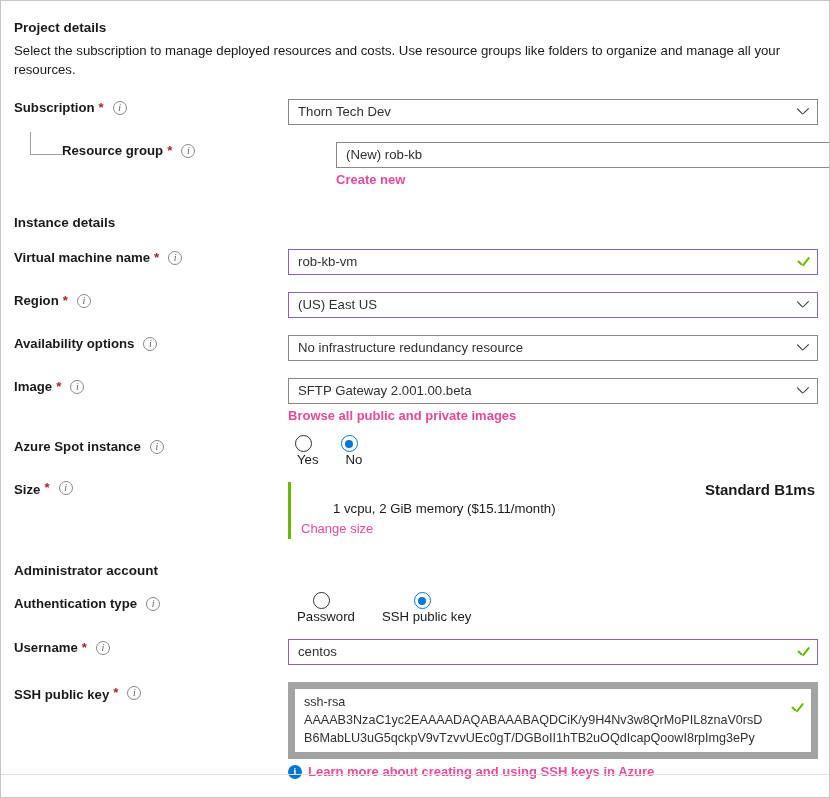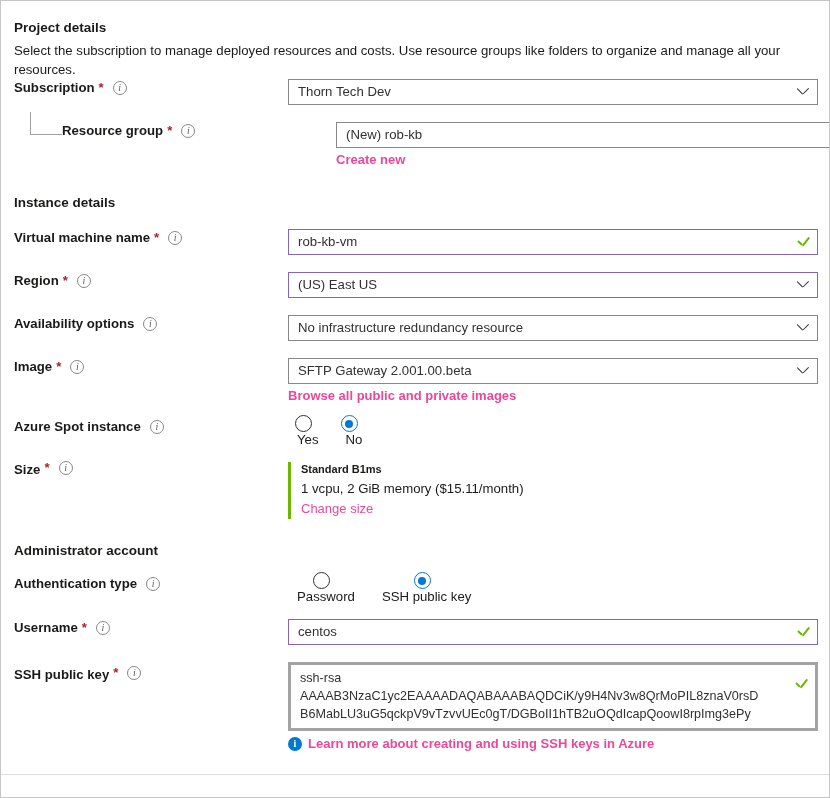--- a/index.html
+++ b/index.html
@@ -235,50 +235,52 @@
   }
   .size-card::before {
     content: "";
     position: absolute;
     left: 0; top: 2px;
     width: 3px;
     height: 57px;
     background: #6bb700;
   }
   .size-title {
-    font-size: 11px;
+    font-size: 15px;
     font-weight: bold;
     color: #1b1a19;
     line-height: 19px;
+    text-align: right;
   }
   .size-detail {
     font-size: 13.2px;
     color: #1b1a19;
     line-height: 20px;
+    margin-left: 32px;
   }
 
   
   .tree-row { position: relative; }
   .tree-connector {
     position: absolute;
     left: 16px;
     top: -10px;
     width: 31px;
     height: 22px;
     border-left: 1px solid #a19f9d;
     border-bottom: 1px solid #a19f9d;
   }
   .tree-label-indent { padding-left: 48px; }
 
   
   .ssh-box {
     position: relative;
     box-sizing: border-box;
     width: 530px;
-    border: 3px solid #a3a3a3;
+    border: 7px solid #a3a3a3;
     background: #ffffff;
     padding: 4px 28px 5px 9px;
     font-size: 12.6px;
     line-height: 18px;
     color: #323130;
     word-break: break-all;
     overflow: hidden;
   }
   .ssh-box .ssh-line { white-space: pre-wrap; }
   .ssh-box .checkmark { top: 12px; margin-top: 0; }
@@ -318,21 +320,21 @@
 </head>
 <body>
 
 <div class="page">
   <div class="content">
 
     <div style="height:8px"></div>
     <div class="section-title">Project details</div>
     <div class="section-desc">Select the subscription to manage deployed resources and costs. Use resource groups like folders to organize and manage all your resources.</div>
 
-    <div class="row" style="">
+    <div class="row" style="margin-top:20px;">
       <div class="label-col">
         <span>Subscription</span>
         <span class="req">*</span>
         <span class="info-icon">
             <i>i</i>
           </span>
       </div>
       <div class="ctrl-col">
         <div class="field">
           <span class="value">Thorn Tech Dev</span>

